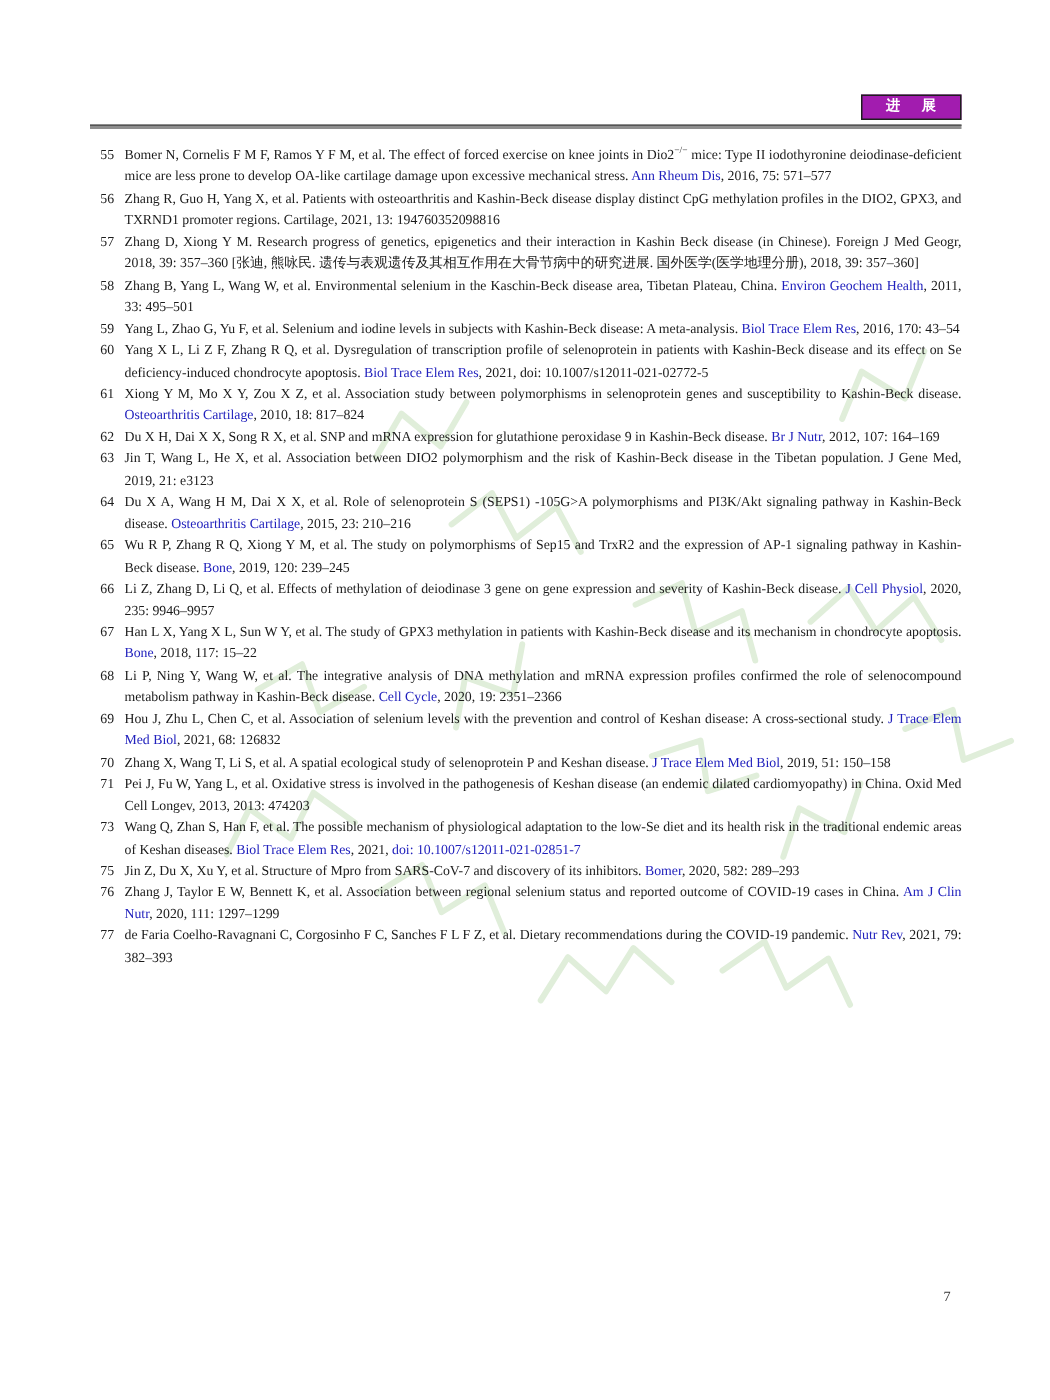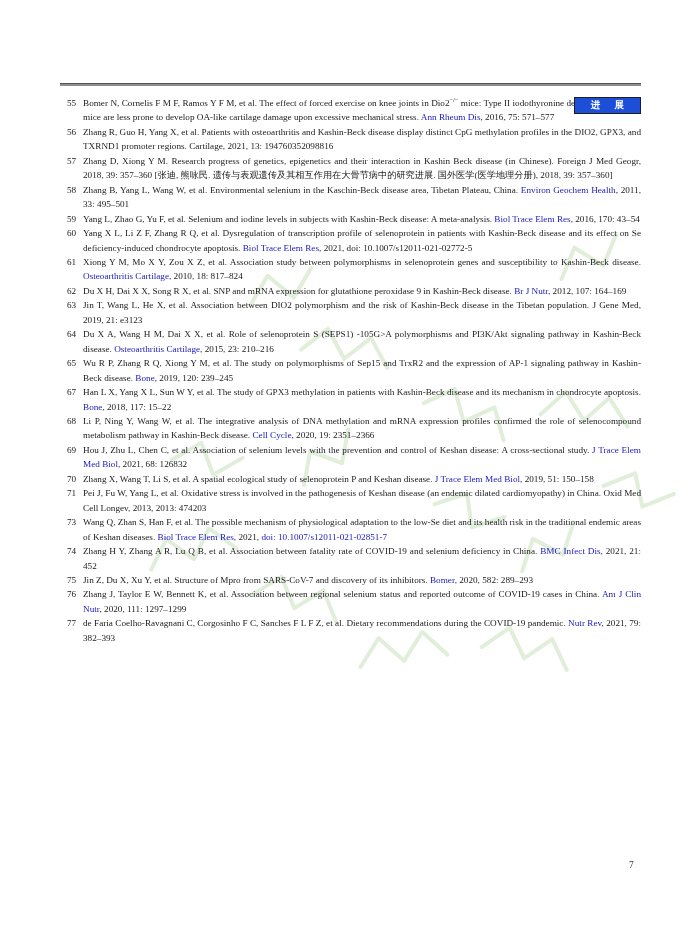--- a/index.html
+++ b/index.html
@@ -15,29 +15,28 @@
     position: absolute;
     left: 0; top: 0;
     z-index: 0;
     pointer-events: none;
   }
   .header-badge {
     position: absolute;
     top: 63px;
     right: 59px;
     z-index: 2;
-    background: #1d4ed8;
+    background: #a21caf;
     border: 1px solid #1e1e1e;
     color: #ffffff;
     font-size: 9.5px;
     line-height: 13px;
     padding: 1px 10px 1px 16px;
     letter-spacing: 6px;
     font-weight: bold;
-    margin-top: 34px;
   }
   .header-rule {
     position: absolute;
     top: 83px;
     left: 60px;
     width: 581px;
     height: 2px;
     background: #8e8e8e;
     border-top: 1px solid #555555;
     z-index: 1;
@@ -132,20 +131,24 @@
       </div>
       <div class="ref">
         <div class="ref-num">64</div>
         <div class="ref-text"><span>Du X A, Wang H M, Dai X X, et al. Role of selenoprotein S (SEPS1) -105G&gt;A polymorphisms and PI3K/Akt signaling pathway in Kashin-Beck disease. </span><span class="ref-link">Osteoarthritis Cartilage</span><span>, 2015, 23: 210–216</span></div>
       </div>
       <div class="ref">
         <div class="ref-num">65</div>
         <div class="ref-text"><span>Wu R P, Zhang R Q, Xiong Y M, et al. The study on polymorphisms of Sep15 and TrxR2 and the expression of AP-1 signaling pathway in Kashin-Beck disease. </span><span class="ref-link">Bone</span><span>, 2019, 120: 239–245</span></div>
       </div>
       <div class="ref">
+        <div class="ref-num">66</div>
+        <div class="ref-text"><span>Li Z, Zhang D, Li Q, et al. Effects of methylation of deiodinase 3 gene on gene expression and severity of Kashin-Beck disease. </span><span class="ref-link">J Cell Physiol</span><span>, 2020, 235: 9946–9957</span></div>
+      </div>
+      <div class="ref">
         <div class="ref-num">67</div>
         <div class="ref-text"><span>Han L X, Yang X L, Sun W Y, et al. The study of GPX3 methylation in patients with Kashin-Beck disease and its mechanism in chondrocyte apoptosis. </span><span class="ref-link">Bone</span><span>, 2018, 117: 15–22</span></div>
       </div>
       <div class="ref">
         <div class="ref-num">68</div>
         <div class="ref-text"><span>Li P, Ning Y, Wang W, et al. The integrative analysis of DNA methylation and mRNA expression profiles confirmed the role of selenocompound metabolism pathway in Kashin-Beck disease. </span><span class="ref-link">Cell Cycle</span><span>, 2020, 19: 2351–2366</span></div>
       </div>
       <div class="ref">
         <div class="ref-num">69</div>
         <div class="ref-text"><span>Hou J, Zhu L, Chen C, et al. Association of selenium levels with the prevention and control of Keshan disease: A cross-sectional study. </span><span class="ref-link">J Trace Elem Med Biol</span><span>, 2021, 68: 126832</span></div>
@@ -156,24 +159,20 @@
       </div>
       <div class="ref">
         <div class="ref-num">71</div>
         <div class="ref-text"><span>Pei J, Fu W, Yang L, et al. Oxidative stress is involved in the pathogenesis of Keshan disease (an endemic dilated cardiomyopathy) in China. Oxid Med Cell Longev, 2013, 2013: 474203</span></div>
       </div>
       <div class="ref">
         <div class="ref-num">73</div>
         <div class="ref-text"><span>Wang Q, Zhan S, Han F, et al. The possible mechanism of physiological adaptation to the low-Se diet and its health risk in the traditional endemic areas of Keshan diseases. </span><span class="ref-link">Biol Trace Elem Res</span><span>, 2021, </span><span class="ref-link">doi: 10.1007/s12011-021-02851-7</span></div>
       </div>
       <div class="ref">
-        <div class="ref-num">74</div>
-        <div class="ref-text"><span>Zhang H Y, Zhang A R, Lu Q B, et al. Association between fatality rate of COVID-19 and selenium deficiency in China. </span><span class="ref-link">BMC Infect Dis</span><span>, 2021, 21: 452</span></div>
-      </div>
-      <div class="ref">
         <div class="ref-num">75</div>
         <div class="ref-text"><span>Jin Z, Du X, Xu Y, et al. Structure of Mpro from SARS-CoV-7 and discovery of its inhibitors. </span><span class="ref-link">Bomer</span><span>, 2020, 582: 289–293</span></div>
       </div>
       <div class="ref">
         <div class="ref-num">76</div>
         <div class="ref-text"><span>Zhang J, Taylor E W, Bennett K, et al. Association between regional selenium status and reported outcome of COVID-19 cases in China. </span><span class="ref-link">Am J Clin Nutr</span><span>, 2020, 111: 1297–1299</span></div>
       </div>
       <div class="ref">
         <div class="ref-num">77</div>
         <div class="ref-text"><span>de Faria Coelho-Ravagnani C, Corgosinho F C, Sanches F L F Z, et al. Dietary recommendations during the COVID-19 pandemic. </span><span class="ref-link">Nutr Rev</span><span>, 2021, 79: 382–393</span></div>

